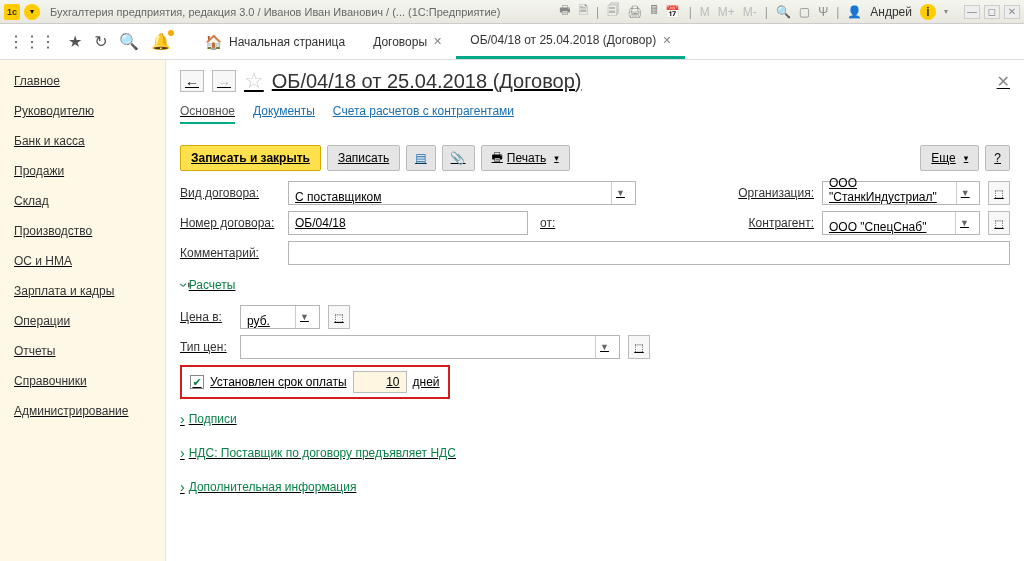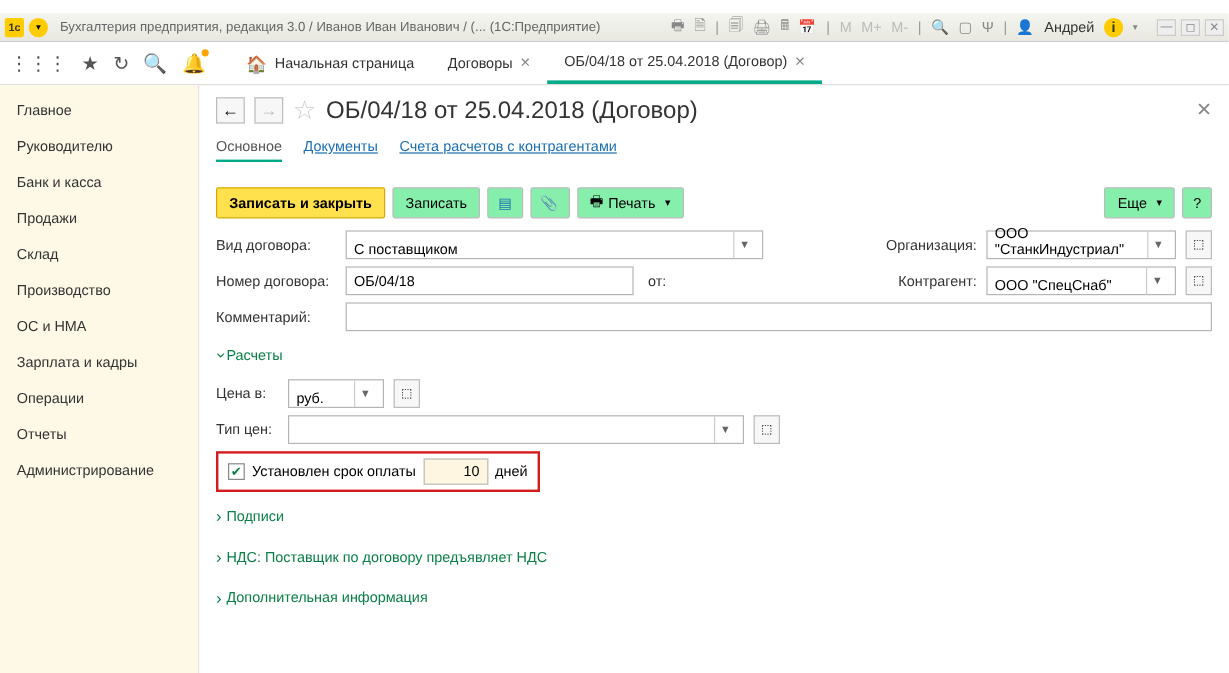--- a/index.html
+++ b/index.html
@@ -1,17 +1,17 @@
 <!DOCTYPE html>
 <html><head>
 <meta charset="utf-8">
 <style>
 * { box-sizing: border-box; margin: 0; padding: 0; font-family: Arial, sans-serif; font-size: 12px; }
 body { background: #fff; width: 1024px; height: 561px; overflow: hidden; }
-.titlebar { height: 24px; background: linear-gradient(#f5f5f0, #e8e8e0); display: flex; align-items: center; padding: 0 4px; border-bottom: 1px solid #ccc; margin-top: 11px; }
+.titlebar { height: 24px; background: linear-gradient(#f5f5f0, #e8e8e0); display: flex; align-items: center; padding: 0 4px; border-bottom: 1px solid #ccc; }
 .titlebar-left { display: flex; align-items: center; gap: 4px; }
 .logo-1c { width: 16px; height: 16px; background: #fc0; border-radius: 2px; font-size: 9px; font-weight: bold; display: flex; align-items: center; justify-content: center; color: #333; }
 .dropdown-btn { width: 16px; height: 16px; background: #fc0; border-radius: 8px; display: flex; align-items: center; justify-content: center; font-size: 8px; }
 .titlebar-title { color: #666; font-size: 11px; margin-left: 6px; white-space: nowrap; overflow: hidden; }
 .titlebar-icons { margin-left: auto; display: flex; align-items: center; gap: 8px; color: #888; }
 .titlebar-icons span { cursor: pointer; font-size: 12px; }
 .user-label { color: #333; font-size: 11px; }
 .info-icon { width: 16px; height: 16px; background: #fc0; border-radius: 8px; display: flex; align-items: center; justify-content: center; font-weight: bold; font-size: 11px; color: #333; }
 .win-btns { display: flex; gap: 4px; margin-left: 8px; }
 .win-btns span { width: 16px; height: 14px; display: flex; align-items: center; justify-content: center; background: #eee; border: 1px solid #ccc; font-size: 10px; cursor: pointer; }
@@ -19,38 +19,38 @@
 .toolbar-row { height: 36px; display: flex; align-items: center; padding: 0 8px; gap: 12px; border-bottom: 1px solid #ddd; }
 .tool-icon { font-size: 16px; color: #555; cursor: pointer; }
 .bell-icon { position: relative; }
 .bell-icon::after { content:""; position:absolute; top:-2px; right:-2px; width:6px; height:6px; background:orange; border-radius:50%; }
 .tabs { display: flex; align-items: center; height: 100%; margin-left: 8px; }
 .tab { display: flex; align-items: center; padding: 0 14px; height: 100%; color: #333; cursor: pointer; gap: 6px; position: relative; }
 .tab.active-green { border-bottom: 3px solid #0a8; }
 .tab .close-x { font-size: 11px; color: #888; }
 .home-icon { font-size: 14px; }
 
-.body-area { display: flex; height: calc(561px - 24px - 36px); }
+.body-area { display: flex; height: calc(561px - 24px - 36px); text-decoration: underline; }
 .sidebar { width: 166px; background: #fef9e7; border-right: 1px solid #e5e5e5; padding: 6px 0; }
 .sidebar-item { padding: 8px 14px; color: #333; cursor: pointer; }
 
 .content { flex: 1; padding: 8px 14px; overflow: hidden; position: relative; }
 .content-header { display: flex; align-items: center; gap: 8px; margin-bottom: 10px; }
 .nav-back,.nav-fwd { width: 24px; height: 22px; border: 1px solid #bbb; display: flex; align-items: center; justify-content: center; cursor: pointer; background: #f7f7f7; font-size: 14px; }
 .nav-fwd { color: #bbb; }
 .star-icon { font-size: 22px; color: #ccc; cursor: pointer; }
 .content-title { font-size: 20px; color: #333; }
 .content-close { margin-left: auto; font-size: 16px; color: #888; cursor: pointer; }
 
 .subtabs { display: flex; gap: 18px; margin-bottom: 21px; }
 .subtab { color: #1a6fb0; cursor: pointer; text-decoration: underline; padding-bottom: 4px; }
 .subtab.active { color: #555; text-decoration: none; border-bottom: 2px solid #0a8; }
 
 .action-row { display: flex; align-items: center; gap: 6px; margin-bottom: 10px; }
-.btn { height: 26px; border: 1px solid #bbb; background: #86efac; padding: 0 10px; display: flex; align-items: center; gap: 4px; cursor: pointer; border-radius: 2px; }
+.btn { height: 26px; border: 1px solid #bbb; background: #e5e5e5; padding: 0 10px; display: flex; align-items: center; gap: 4px; cursor: pointer; border-radius: 2px; }
 .btn.primary { background: #ffe14d; border-color: #d4a900; font-weight: bold; }
 .btn.icon-only { padding: 0 8px; }
 .action-right { margin-left: auto; display: flex; gap: 6px; }
 
 .form-grid { display: flex; flex-direction: column; gap: 6px; }
 .form-row { display: flex; align-items: center; gap: 8px; }
 .form-label { width: 100px; color: #333; }
 .input { height: 24px; border: 1px solid #b5b5b5; padding: 0 6px; background: #fff; }
 .input.select { display: flex; align-items: flex-end; justify-content: space-between; }
 .select-arrow { width: 18px; height: 22px; border-left: 1px solid #ccc; display: flex; align-items: center; justify-content: center; font-size: 9px; color: #666; margin-left: auto; }
@@ -135,20 +135,21 @@
     <div class="sidebar-item">Главное</div>
     <div class="sidebar-item">Руководителю</div>
     <div class="sidebar-item">Банк и касса</div>
     <div class="sidebar-item">Продажи</div>
     <div class="sidebar-item">Склад</div>
     <div class="sidebar-item">Производство</div>
     <div class="sidebar-item">ОС и НМА</div>
     <div class="sidebar-item">Зарплата и кадры</div>
     <div class="sidebar-item">Операции</div>
     <div class="sidebar-item">Отчеты</div>
+    <div class="sidebar-item">Справочники</div>
     <div class="sidebar-item">Администрирование</div>
   </div>
 
   <div class="content">
     <div class="content-header">
       <div class="nav-back">←</div>
       <div class="nav-fwd">→</div>
       <span class="star-icon">☆</span>
       <span class="content-title">ОБ/04/18 от 25.04.2018 (Договор)</span>
       <span class="content-close">✕</span>

